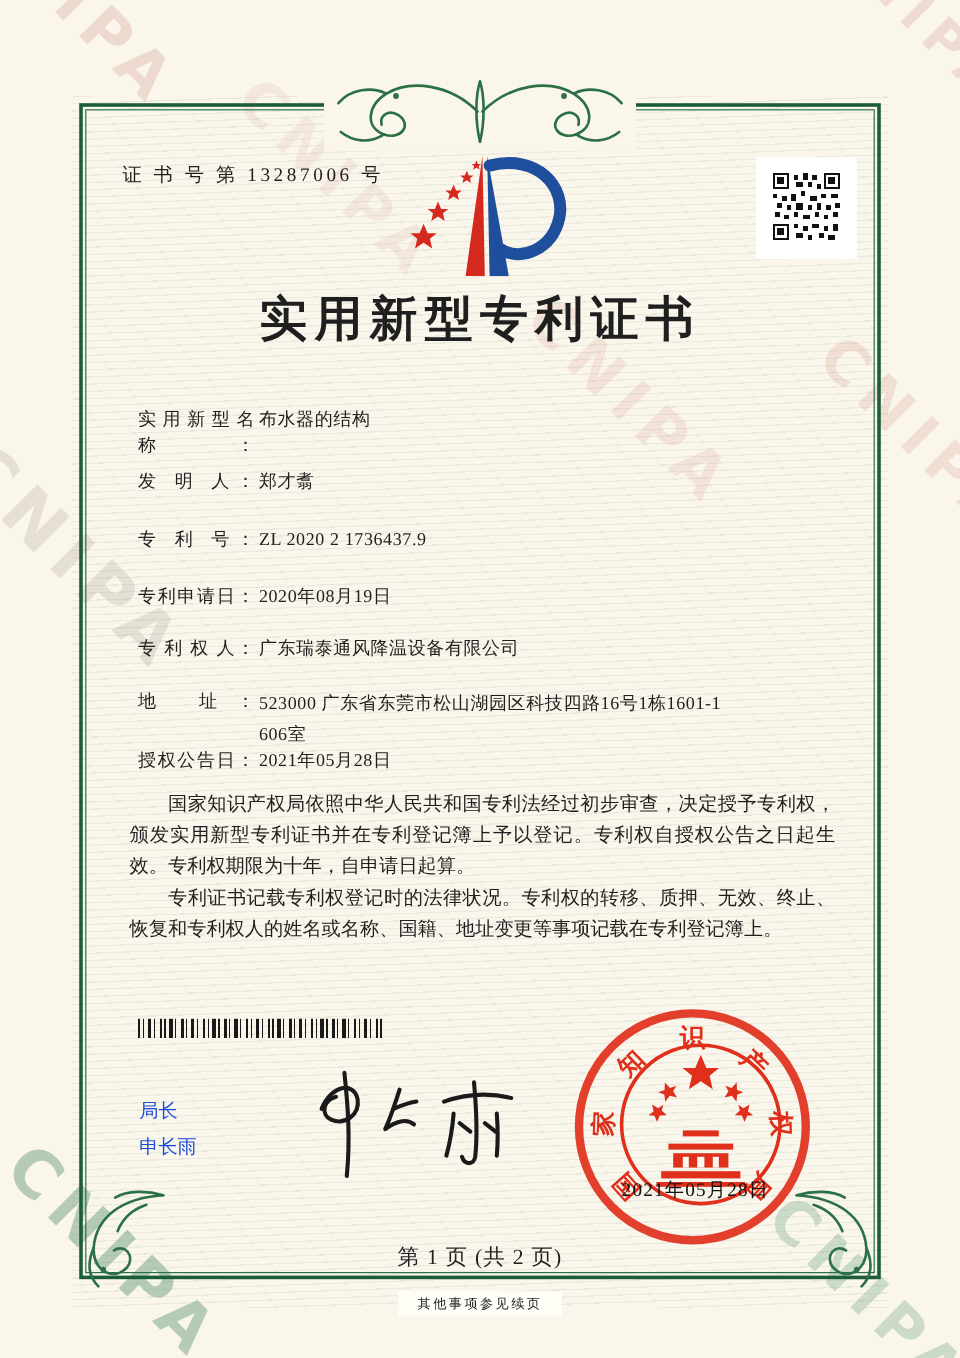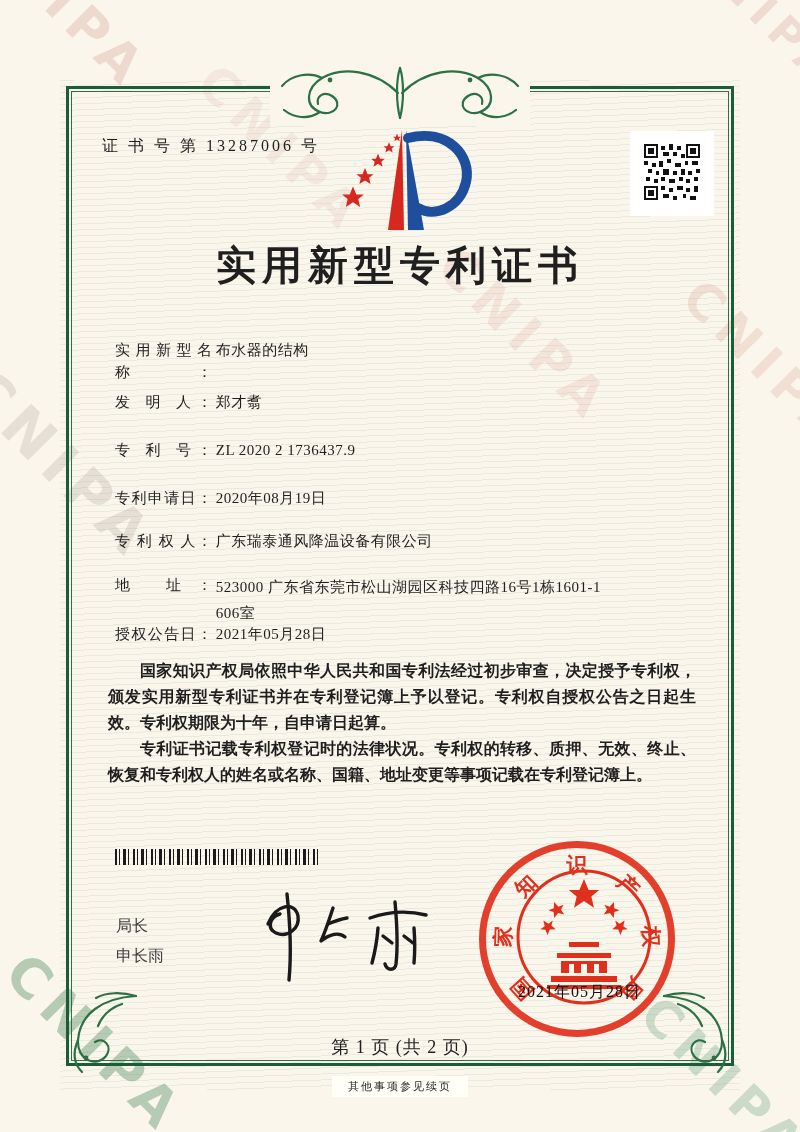--- a/index.html
+++ b/index.html
@@ -59,34 +59,34 @@
     display:inline-block; width:97px; text-align:justify; text-align-last:justify;
     vertical-align:top;
   }
   .fvalue{ display:inline-block; vertical-align:top; letter-spacing:0.5px; }
   .addr{ width:482px; line-height:1.72; }
   .grant2{ position:absolute; left:293px; top:0; white-space:nowrap; }
   .grant2 .glabel{ letter-spacing:1px; margin-right:4px; }
 
   .body-par{
     position:absolute; left:108px; top:658px; width:588px;
-    font-size:16px; line-height:1.62; text-align:justify;font-weight:bold;
+    font-size:16px; line-height:1.62; text-align:justify;
   }
   .body-par p{ margin:0; text-indent:2em; }
 
   .barcode{
     position:absolute; left:115px; top:849px; width:205px; height:16px;
     background:repeating-linear-gradient(90deg,
       #1a1a1a 0 2px, transparent 2px 4px,
       #1a1a1a 4px 5px, transparent 5px 8px,
       #1a1a1a 8px 11px, transparent 11px 13px,
       #1a1a1a 13px 14px, transparent 14px 18px);
   }
 
-  .signer{ position:absolute; left:116px; font-family:"Liberation Sans","DejaVu Sans",sans-serif; font-size:16px; color:#404040; }
+  .signer{ position:absolute; left:116px; font-family:"Liberation Sans","DejaVu Sans",sans-serif; font-size:16px; color:#1d4ed8; }
   .signer-title{ top:916px; }
   .signer-name{ top:946px; }
   .signature{ position:absolute; left:238px; top:884px; width:220px; height:102px; }
 
   .seal{
     position:absolute; left:479px; top:841px; width:196px; height:196px;
     border:7px solid rgba(224,48,28,0.92); border-radius:50%; box-sizing:border-box;
   }
   .arc-ch{
     position:absolute; left:50%; top:50%; width:26px; height:26px; margin:-13px;

